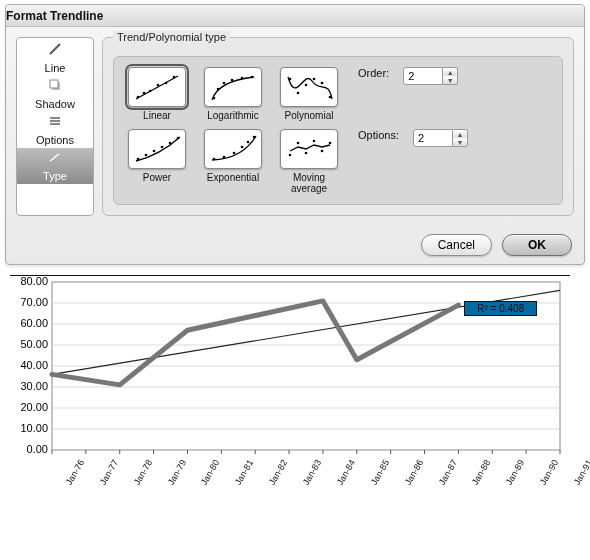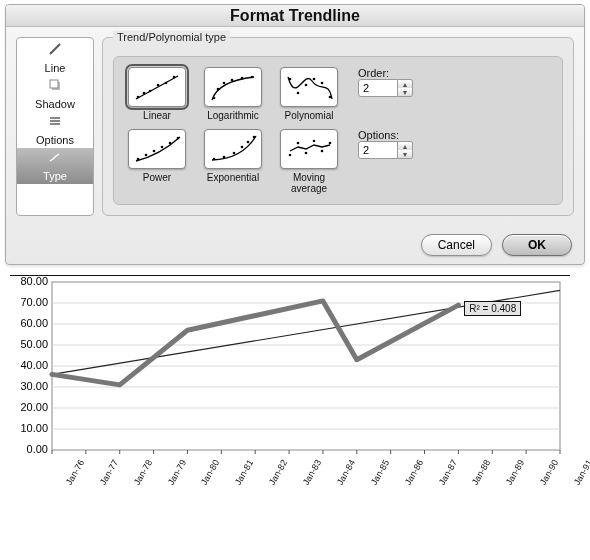--- a/index.html
+++ b/index.html
@@ -13,22 +13,22 @@
   .root { width: 590px; }
 
   
   .dialog {
     width: 580px; margin: 4px auto 10px;
     border: 1px solid #aaa; border-radius: 4px;
     background: linear-gradient(#f6f6f6, #e9e9e9);
     box-shadow: 0 2px 3px rgba(0,0,0,.1);
   }
   .titlebar {
-    height: 22px; line-height: 22px; text-align: center;
-    font-size: 16px; font-weight: bold;
+    height: 22px; line-height: 22px; text-align: left;
+    font-size: 12px; font-weight: bold;
     background: linear-gradient(#f2f2f2, #d9d9d9);
     border-bottom: 1px solid #bbb;
     border-top-left-radius: 4px; border-top-right-radius: 4px;
   }
   .dialog-body { display: flex; padding: 10px; }
 
   
   .sidebar {
     width: 78px; background: #fff; border: 1px solid #aaa;
     border-radius: 4px; padding: 2px 0; margin-right: 8px;
@@ -70,21 +70,21 @@
     display: flex; align-items: center; justify-content: center;
     cursor: pointer;
   }
   .tile-box.selected {
     outline: 2px solid #5a5a5a; outline-offset: 1px;
   }
   .tile svg { display: block; }
   .tile-caption { font-size: 10px; }
 
   .field-col {
-    display: flex; flex-direction: column; gap: 0; margin-left: 6px;
+    display: flex; flex-direction: row; gap: 14px; margin-left: 6px;
     font-size: 11px;
   }
   .stepper { display: flex; align-items: center; }
   .stepper input {
     width: 40px; height: 18px; font-size: 11px; padding: 0 4px;
     border: 1px solid #999; border-radius: 3px 0 0 3px; background: #fff;
   }
   .stepper .buttons {
     display: flex; flex-direction: column;
     border: 1px solid #999; border-left: none; border-radius: 0 3px 3px 0;
@@ -113,22 +113,22 @@
   }
 
   
   .chart-wrap {
     width: 560px; margin: 2px 0 0 10px; position: relative;
     border-top: 1px solid #111;
   }
   .chart-svg { display: block; }
   .ytick { font-size: 11px; text-anchor: end; }
   .annot {
-    position: absolute; border: 1px solid #111; background: #e5e5e5;
-    padding: 1px 4px; font-size: 10px;
+    position: absolute; border: 1px solid #111; background: #0369a1;
+    padding: 1px 12px; font-size: 10px;
   }
   .xLabels { position: absolute; left: 0; top: 0; width: 100%; height: 100%; pointer-events: none; }
   .xlab {
     position: absolute; font-size: 9px; transform: rotate(-60deg);
     transform-origin: right top; white-space: nowrap;
   }
 </style>
 </head>
 <body>
 

